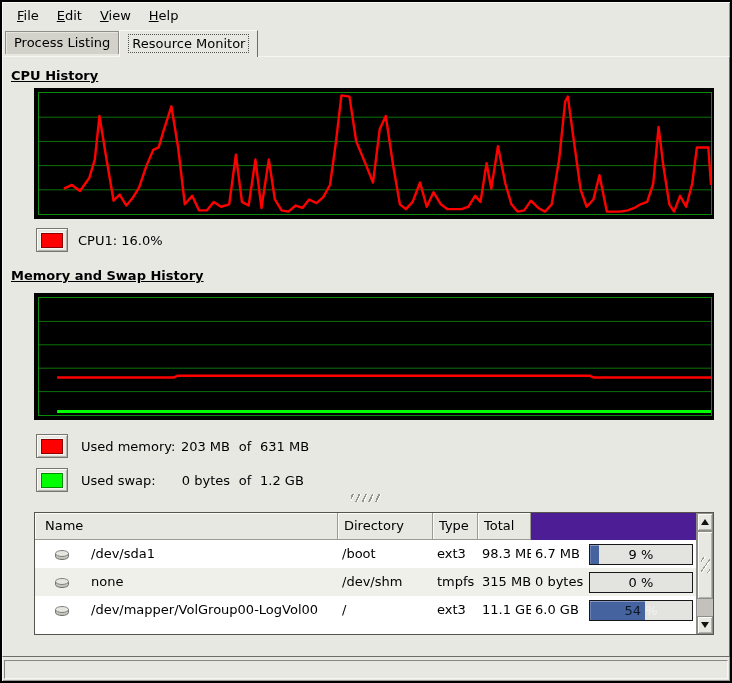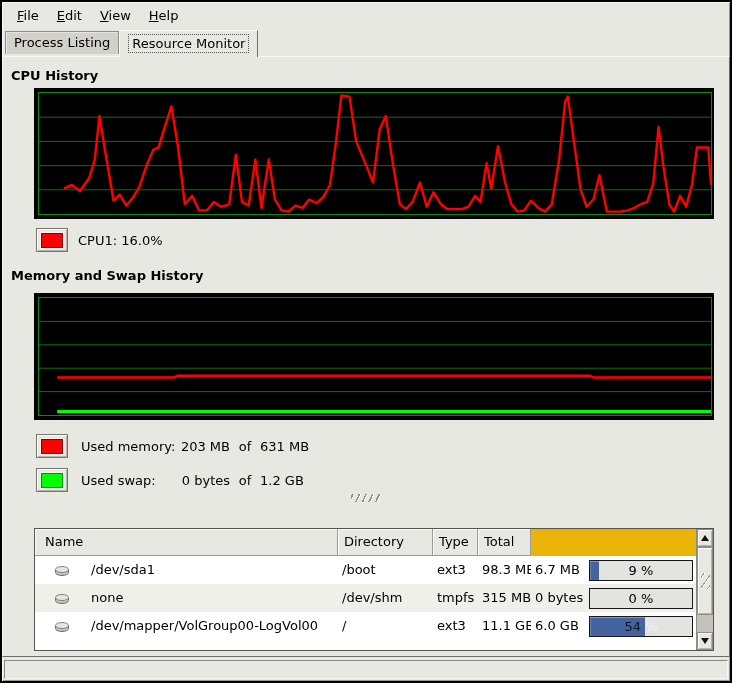--- a/index.html
+++ b/index.html
@@ -29,21 +29,21 @@
     border-top:1px solid #f8f8f4;border-left:1px solid #f8f8f4;border-right:1px solid #6e6c68;
     display:flex;align-items:center;position:relative;z-index:3;
   }
   .tab.active .tab-label{outline:1px dotted #55534f;padding:1px 3px;}
   
   .content{
     flex:1;position:relative;z-index:1;
     border:1px solid;border-color:#f6f6f2 #6e6c68 #6e6c68 #f6f6f2;
     overflow:hidden;
   }
-  .section-title{font-weight:bold;margin:11px 0 0 8px;line-height:16px;}
+  .section-title{font-weight:bold;margin:11px 0 0 8px;line-height:16px;text-decoration:underline;}
   .section-title.mem{margin-top:16px;}
   .section-title.dev{margin-top:8px;}
   
   .graph{background:#000;padding:4px;margin:4px 15px 0 31px;}
   .graph.mem{margin-top:9px;}
   .graph svg{display:block;width:100%;border:1px solid #0d8a0d;background:#000;}
   .graph.cpu svg{height:121px;}
   .graph.mem svg{height:117px;}
   
   .legend-row{display:flex;align-items:center;margin-left:33px;}
@@ -62,22 +62,22 @@
   .legend-value{width:52px;flex:none;text-align:right;}
   .legend-of{width:30px;flex:none;text-align:center;}
   .legend-total{flex:none;}
   
   .grip{
     width:30px;height:8px;margin:2px auto 0;
     background:repeating-linear-gradient(115deg,transparent 0 1px,#94928b 1px 2.5px,#fdfdf9 2.5px 3.5px,transparent 3.5px 6px);
   }
   
   .table{
-    margin:26px 15px 0 31px;height:123px;box-sizing:border-box;
-    border:1px solid #56544f;background:#eab308;
+    margin:10px 15px 0 31px;height:123px;box-sizing:border-box;
+    border:1px solid #56544f;background:#4c1d95;
     display:grid;grid-template-columns:1fr 17px;
   }
   .table-main{display:flex;flex-direction:column;overflow:hidden;}
   .thead{display:grid;grid-template-columns:303px 95px 45px 53px 1fr;flex:none;}
   .th{
     height:27px;line-height:26px;box-sizing:border-box;background:#e8e8e3;
     border-right:1px solid #9c9a94;border-bottom:1px solid #9c9a94;
     box-shadow:inset 1px 1px 0 #fbfbf7;
     padding-left:6px;cursor:default;white-space:nowrap;overflow:hidden;
   }

